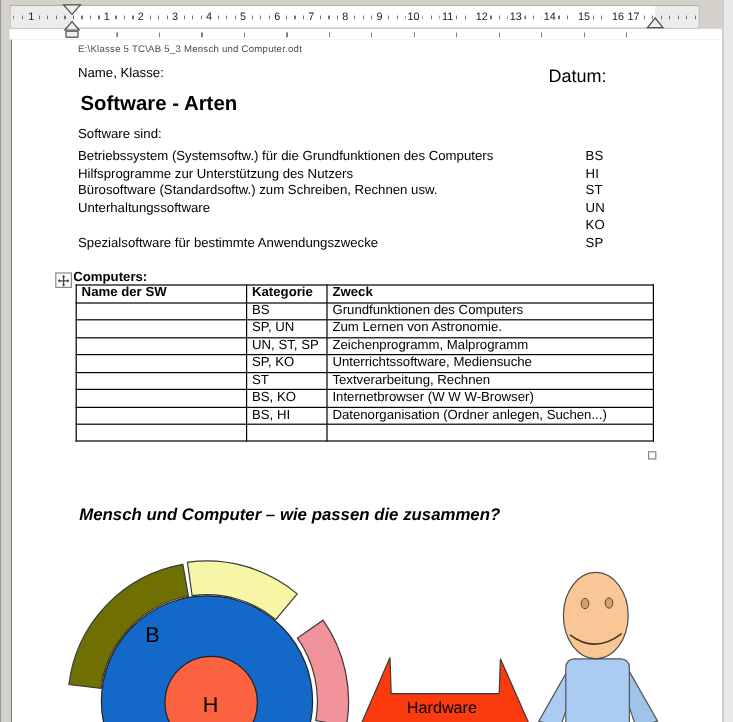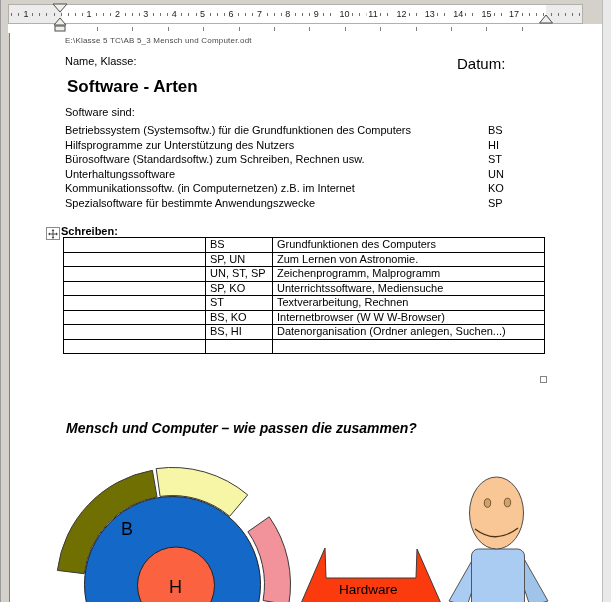--- a/index.html
+++ b/index.html
@@ -75,21 +75,21 @@
         <span class="rnum" style="left: 250.4px;">7</span>
         <span class="rnum" style="left: 278.8px;">8</span>
         <span class="rnum" style="left: 307.2px;">9</span>
         <span class="rnum" style="left: 335.6px;">10</span>
         <span class="rnum" style="left: 364px;">11</span>
         <span class="rnum" style="left: 392.4px;">12</span>
         <span class="rnum" style="left: 420.8px;">13</span>
         <span class="rnum" style="left: 449.2px;">14</span>
         <span class="rnum" style="left: 477.6px;">15</span>
         <span class="rnum" style="left: 506px;">16</span>
-        <span class="rnum" style="left: 505px; text-align: right;">17</span>
+        <span class="rnum" style="left: 519px; text-align: right;">17</span>
         <span class="rnum" style="left: 562.8px; margin-top: 34px;">18</span>
       </div>
   </div>
   <div class="sub-ruler"></div>
   <div class="tabrow"></div>
 
   <svg class="marker-svg">
     <polygon points="53,4 67,4 60,12" fill="#efefec" stroke="#4c4c4c" stroke-width="1"></polygon>
     <polygon points="54,25 66,25 60,18" fill="#efefec" stroke="#4c4c4c" stroke-width="1"></polygon>
     <rect x="55" y="26" width="10" height="5" fill="#efefec" stroke="#4c4c4c" stroke-width="1"></rect>
@@ -105,42 +105,47 @@
   <div class="abs datum-label">Datum:</div>
 
   <div class="abs doc-title">Software - Arten</div>
   <div class="abs intro">Software sind:</div>
 
   <div class="abs" id="sw-list">
       <div class="sw-row"><span class="sw-text">Betriebssystem (Systemsoftw.) für die Grundfunktionen des Computers</span><span class="sw-abbr">BS</span></div>
       <div class="sw-row"><span class="sw-text">Hilfsprogramme zur Unterstützung des Nutzers</span><span class="sw-abbr">HI</span></div>
       <div class="sw-row"><span class="sw-text">Bürosoftware (Standardsoftw.) zum Schreiben, Rechnen usw.</span><span class="sw-abbr">ST</span></div>
       <div class="sw-row"><span class="sw-text">Unterhaltungssoftware</span><span class="sw-abbr">UN</span></div>
-      <div class="sw-row"><span class="sw-text">Kommunikationssoftw. (in Computernetzen) z.B. im Internet</span><span class="sw-abbr">KO</span></div>
+      <div class="sw-row"><span class="sw-abbr">KO</span></div>
       <div class="sw-row"><span class="sw-text">Spezialsoftware für bestimmte Anwendungszwecke</span><span class="sw-abbr">SP</span></div>
     </div>
 
   <div class="abs move-handle">
     <svg width="10" height="10" viewBox="0 0 10 10">
       <path d="M5 1 V9 M1 5 H9" stroke="#444" stroke-width="1" fill="none"></path>
       <polygon points="5,0 3.6,2 6.4,2" fill="#444"></polygon>
       <polygon points="5,10 3.6,8 6.4,8" fill="#444"></polygon>
       <polygon points="0,5 2,3.6 2,6.4" fill="#444"></polygon>
       <polygon points="10,5 8,3.6 8,6.4" fill="#444"></polygon>
     </svg>
   </div>
-  <div class="abs beispiele">Schreiben:</div>
+  <div class="abs beispiele">Computers:</div>
 
   <table id="examples-table">
     <colgroup>
         <col style="width:142px">
         <col style="width:67px">
         <col style="width:272px">
       </colgroup>
     <tbody id="ex-table-body">
+        <tr>
+          <th>Name der SW</th>
+          <th>Kategorie</th>
+          <th>Zweck</th>
+        </tr>
         <tr>
           <td></td>
           <td>BS</td>
           <td>Grundfunktionen des Computers</td>
         </tr>
         <tr>
           <td></td>
           <td>SP, UN</td>
           <td>Zum Lernen von Astronomie.</td>
         </tr>

